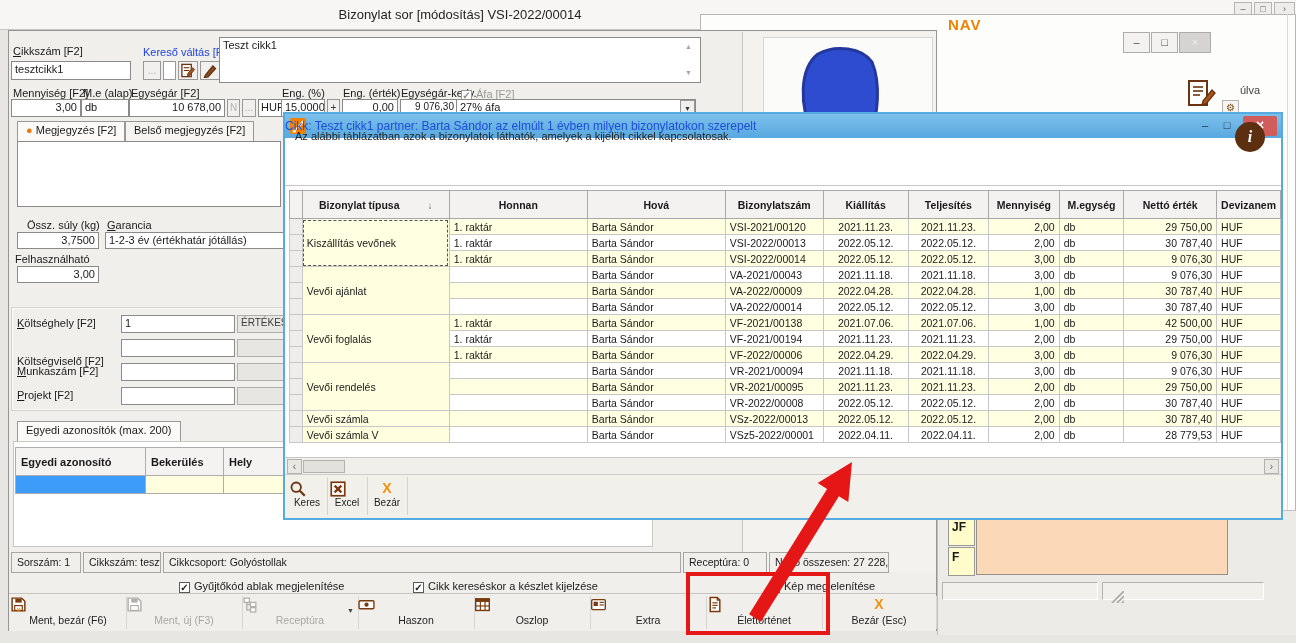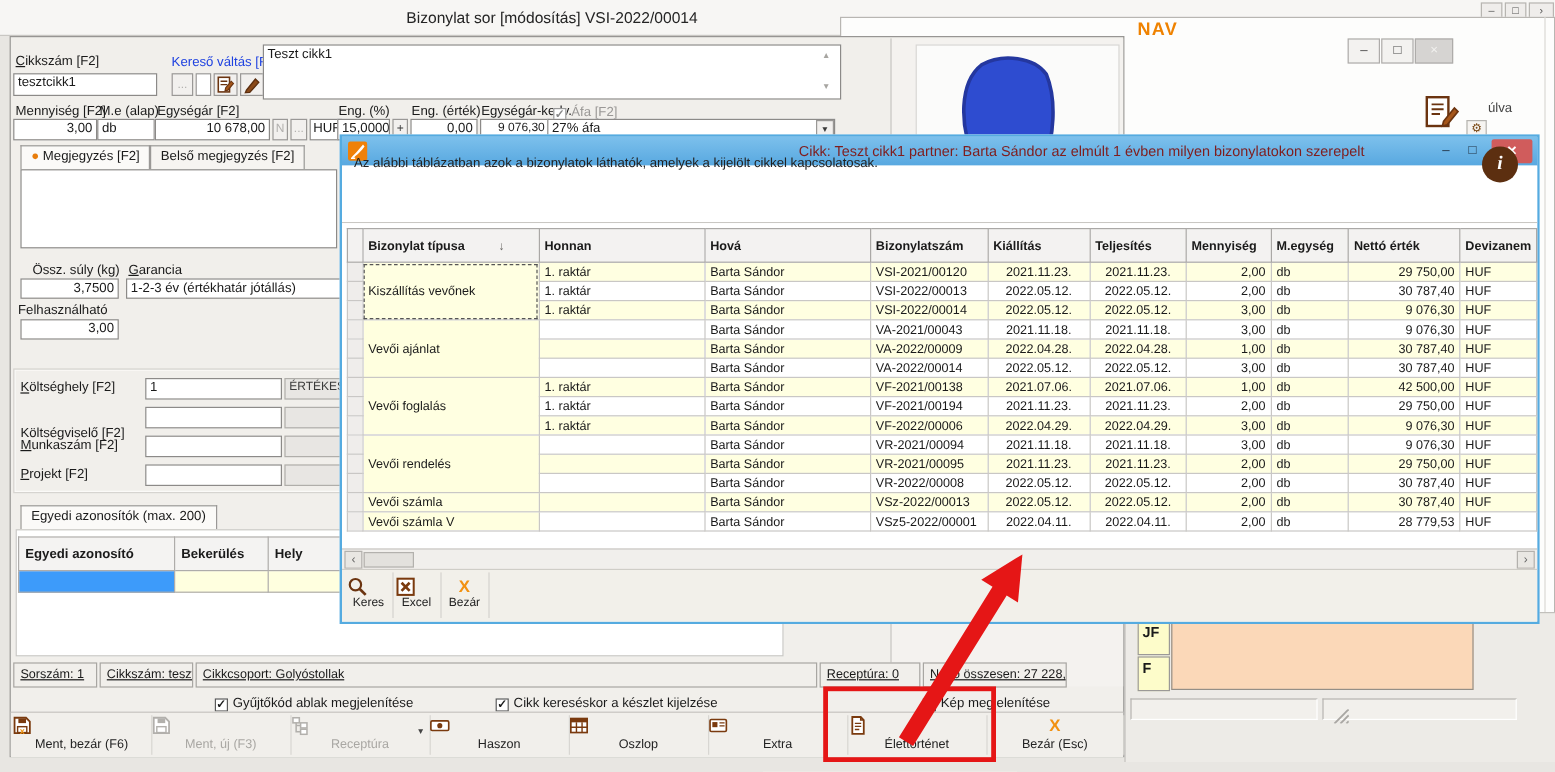--- a/index.html
+++ b/index.html
@@ -45,43 +45,43 @@
   .scroll-glyph { color:#a7a5a1; font-size:7px; line-height:8px; text-align:center; }
 
   
   table.small-grid { border-collapse:collapse; table-layout:fixed; }
   table.small-grid th { background:#f4f3f2; border:1px solid #aeacaa; font-size:11px; text-align:left; padding:2px 5px; height:28px; font-weight:bold; }
   table.small-grid td { border:1px solid #aeacaa; height:18px; font-size:11px; padding:0 4px; }
   td.sel-blue { background:#3d9bfa; }
   td.soft-yellow { background:#ffffdf; }
 
   
-  .status-cell { height:21px; background:#f1efeb; border:1px solid #a8a6a2; font-size:10.5px; padding:3px 0 0 5px; white-space:nowrap; overflow:hidden;text-decoration:underline; }
+  .status-cell { height:21px; background:#f1efeb; border:1px solid #a8a6a2; font-size:10.5px; padding:3px 0 0 5px; white-space:nowrap; overflow:hidden; }
 
   
   #toolbar { left:0px; top:562px; width:927px; height:38px; border-top:1px solid #c6c4c0; background:#f1efeb; }
   .tb-btn { position:absolute; top:0; height:37px; text-align:center; font-size:10.5px; color:#222; cursor:default; }
   .tb-btn .ic { display:block; height:18px; margin-top:2px; }
   .tb-btn.dis { color:#a9a7a3; }
   .tb-div { position:absolute; top:2px; width:1px; height:33px; background:#d8d6d2; }
   .x-glyph { font-weight:bold; font-size:14px; color:#f29111; font-family:"Liberation Sans",sans-serif; }
 
   
   #dialog { left:283px; top:112px; width:1000px; height:408px; background:#fff; border:2px solid #55abe0; }
   #dlg-titlebar { left:0; top:0; width:996px; height:24px; background:linear-gradient(#7cc0ec,#58a8e0); }
-  #dlg-title { left:0; top:5px; width:852px; text-align:right; font-size:12px; color:#7f1d1d; }
+  #dlg-title { left:0; top:5px; width:852px; text-align:left; font-size:12px; color:#1d4ed8; }
   #dlg-icon { left:5px; top:4px; width:16px; height:16px; background:#ef8109; border-radius:2px; }
   .dlg-win-btn { top:3px; width:20px; height:18px; text-align:center; line-height:16px; font-size:11px; color:#234; }
   #dlg-close { top:2px; right:4px; width:34px; height:20px; background:#d05c5c; border-radius:2px; color:#fff; text-align:center; line-height:18px; font-size:14px; font-weight:bold; }
   #dlg-info { left:0; top:24px; width:996px; height:48px; background:#fff; border-bottom:1px solid #c9c7c3; }
   #dlg-info-text { left:10px; top:16px; font-size:11px; color:#222; }
   #info-icon { left:950px; top:8px; width:30px; height:30px; border-radius:50%; background:#5c2f10; color:#fff; text-align:center; line-height:30px; font-size:16px; font-weight:bold; font-family:"Liberation Serif",serif; font-style:italic; }
 
   table.grid { border-collapse:collapse; table-layout:fixed; font-size:10.5px; }
-  table.grid th { background:#f3f2f1; border:1px solid #aaa8a6; font-weight:bold; text-align:left; padding:0 4px; height:28px; white-space:nowrap; overflow:hidden; }
+  table.grid th { background:#f3f2f1; border:1px solid #aaa8a6; font-weight:bold; text-align:center; padding:0 4px; height:28px; white-space:nowrap; overflow:hidden; }
   table.grid td { border:1px solid #c9c7c5; height:16px; padding:0 4px; white-space:nowrap; overflow:hidden; background:#fff; }
   table.grid tr.odd td { background:#ffffe1; }
   table.grid td.ty { background:#ffffdf; vertical-align:middle; }
   table.grid td.selcol { background:#efedeb; padding:0; }
   table.grid tr.odd td.selcol { background:#efedeb; }
   table.grid td.num { text-align:right; }
   table.grid td.ctr { text-align:center; }
   table.grid td.focused { outline:1px dashed #555; outline-offset:-2px; }
   .sort-ic { color:#6a6866; font-size:10px; margin-left:28px; }
 

